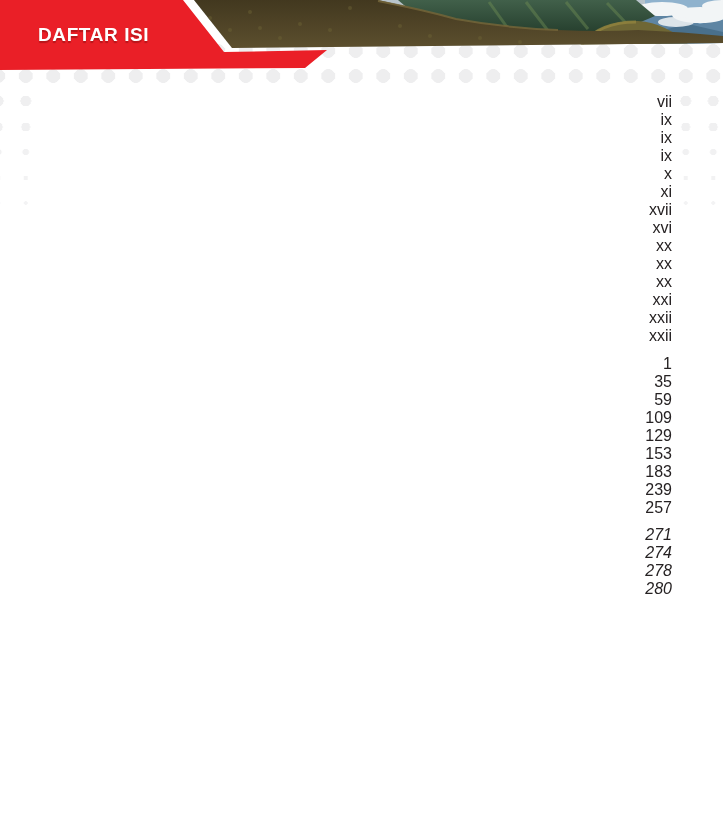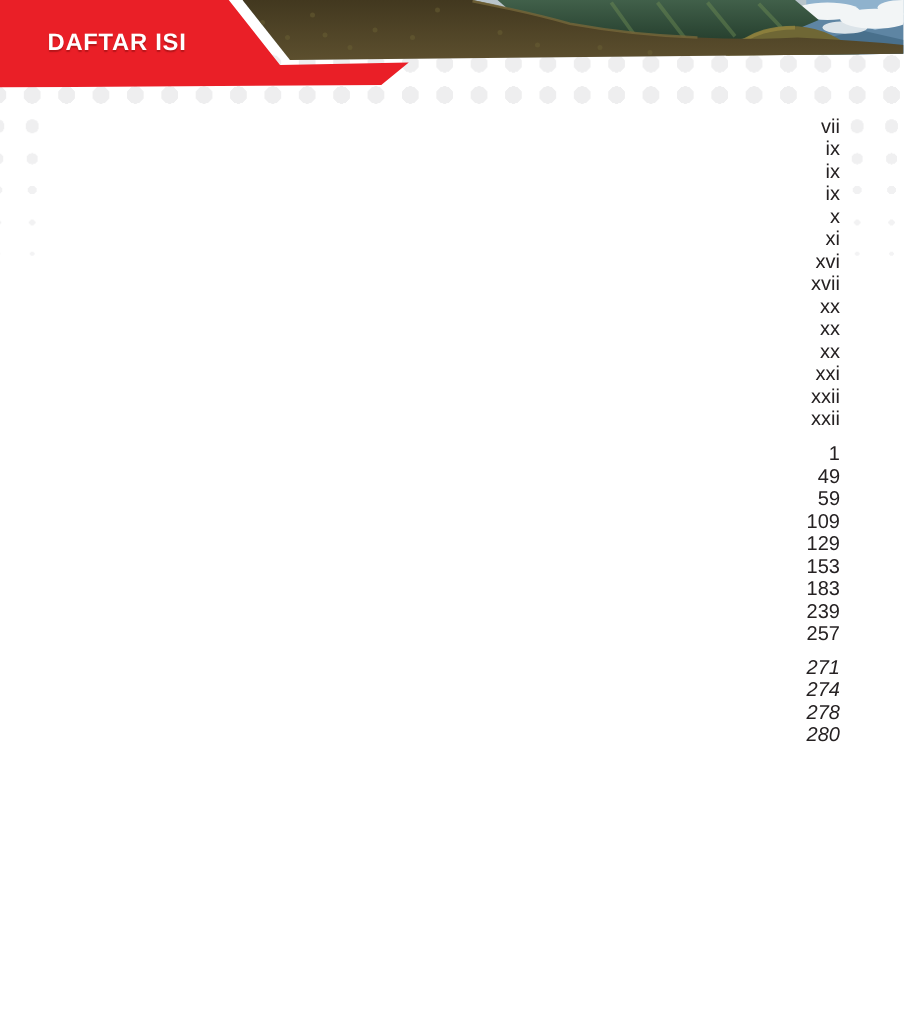--- a/index.html
+++ b/index.html
@@ -139,30 +139,30 @@
           <span class="label">DAFTAR ISI</span>
           <span class="page">x</span>
         </div>
 
         <div class="toc-row type-heading">
           <span class="label">DAFTAR GAMBAR</span>
           <span class="page">xi</span>
         </div>
 
         <div class="toc-row type-heading">
+          <span class="label">URAIAN ISI</span>
+          <span class="page">xvii</span>
+        </div>
+
+        <div class="toc-row type-heading">
           <span class="label">DAFTAR TABEL</span>
           <span class="page">xvi</span>
         </div>
 
         <div class="toc-row type-heading">
-          <span class="label">URAIAN ISI</span>
-          <span class="page">xvii</span>
-        </div>
-
-        <div class="toc-row type-heading">
           <span class="label">PROFIL BUKU</span>
           <span class="page">xx</span>
         </div>
 
         <div class="toc-row type-bullet">
           <span class="label">Bagaimana Buku ini Mendukung Belajar?</span>
           <span class="page">xx</span>
         </div>
 
         <div class="toc-row type-bullet">
@@ -186,25 +186,25 @@
         </div>
       </section>
 
     <section class="toc-section sec-chapters">
 
         <div class="toc-row type-chapter">
           <span class="label">Bab 1 Pengantar Vulkanisme</span>
           <span class="page">1</span>
         </div>
 
-
-        <div class="toc-row type-chapter">
-          <span class="label">Bab 3 Jenis Gunung Berapi</span>
-          <span class="page">49</span>
-        </div>
+        <div class="toc-row type-chapter">
+          <span class="label">Bab 2 Di Mana Gunung Berapi Ditemukan</span>
+          <span class="page">35</span>
+        </div>
+
 
         <div class="toc-row type-chapter">
           <span class="label">Bab 4 Bentuk Gunung Berapi</span>
           <span class="page">59</span>
         </div>
 
         <div class="toc-row type-chapter">
           <span class="label">Bab 5 Kapan Gunung Berapi Erupsi</span>
           <span class="page">109</span>
         </div>

